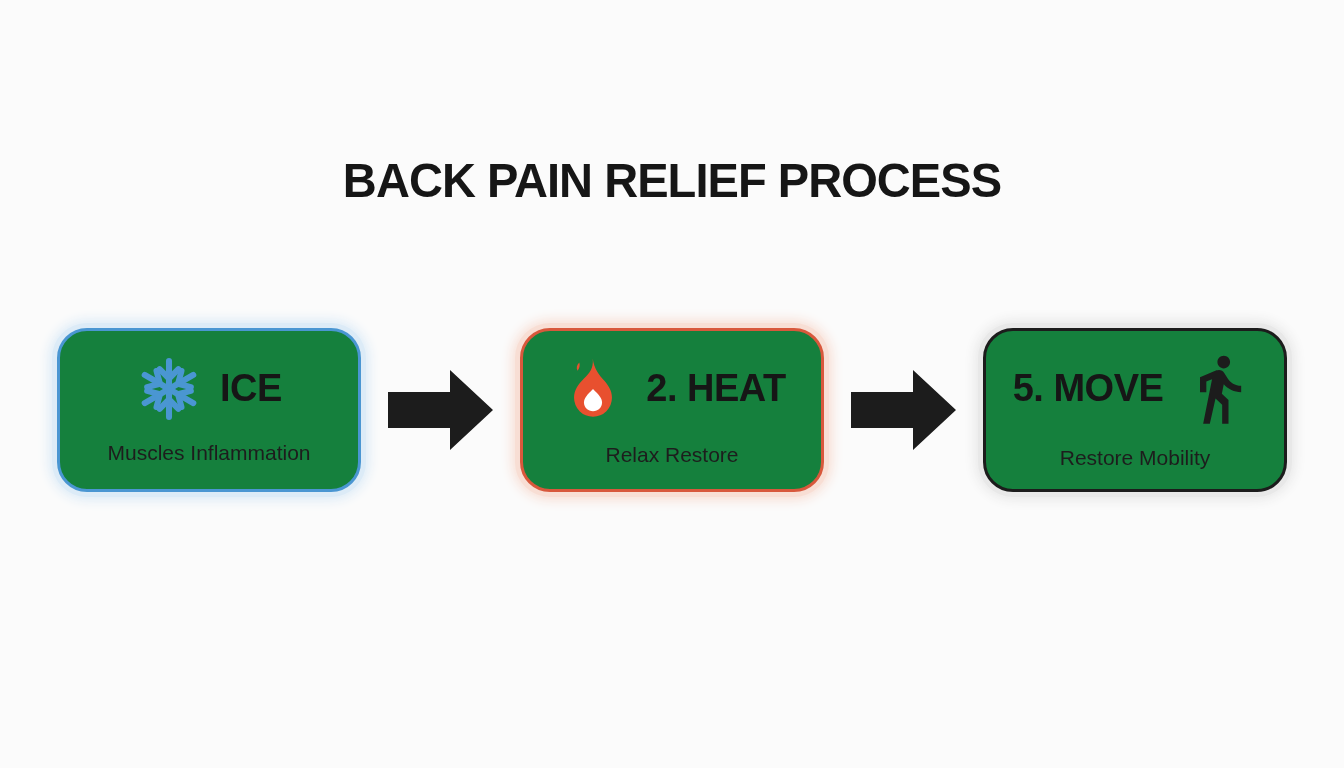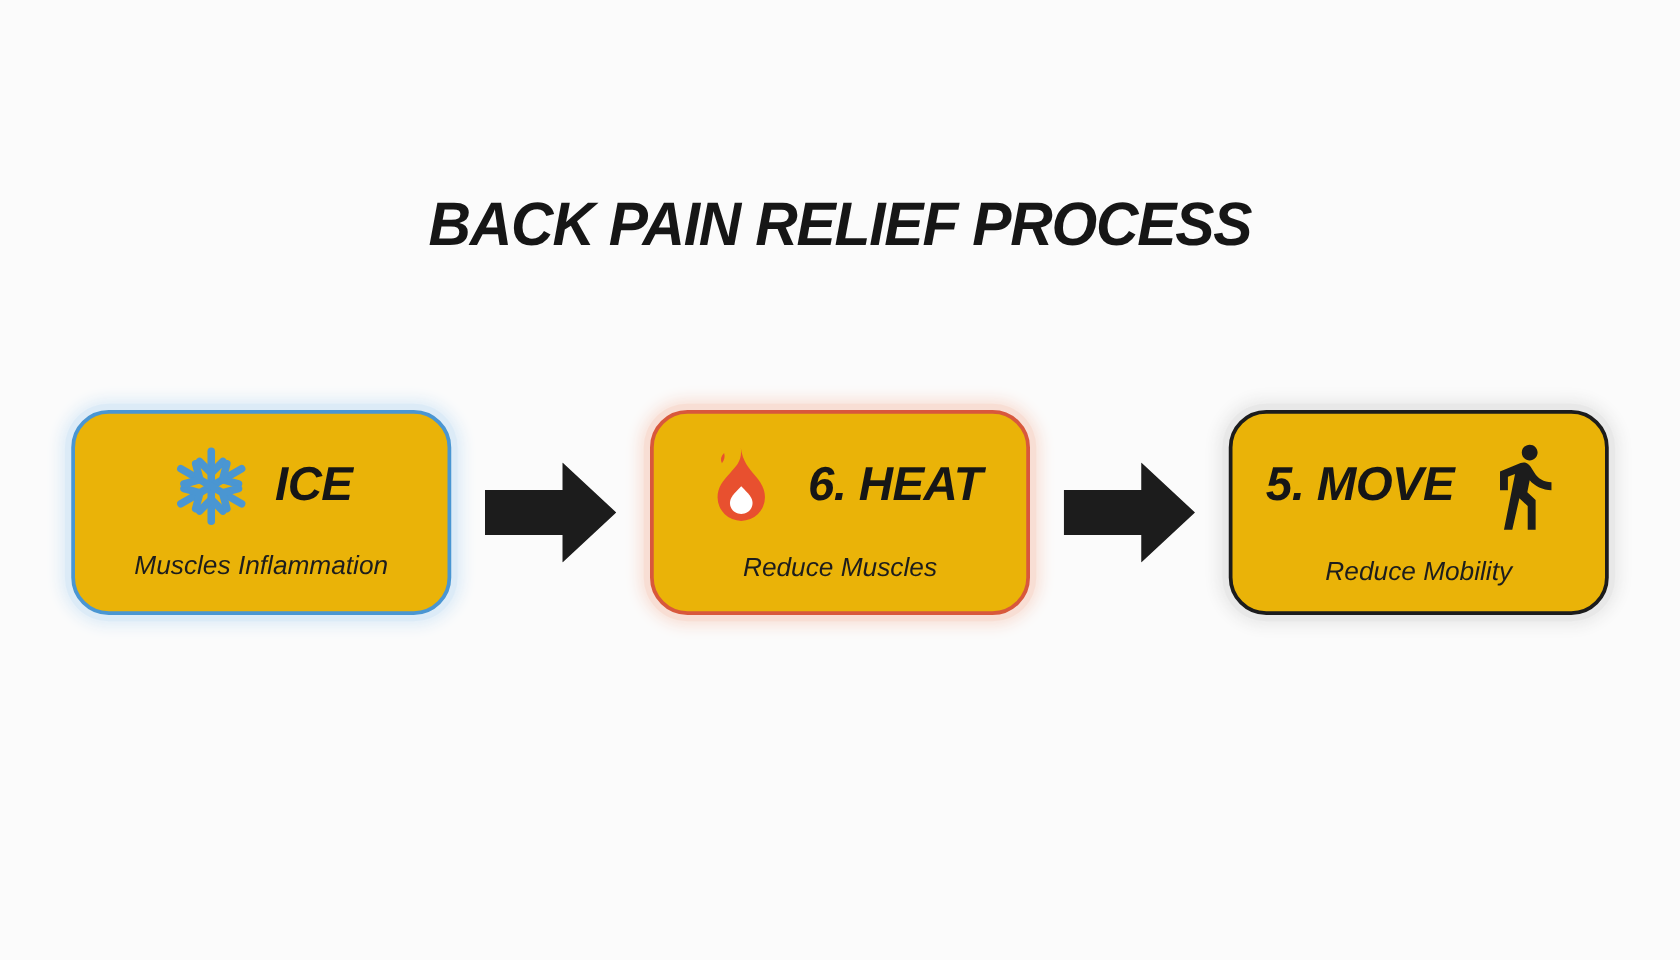--- a/index.html
+++ b/index.html
@@ -10,21 +10,20 @@
     width: 1344px;
     height: 768px;
     background: #fbfbfb;
     font-family: "Liberation Sans", sans-serif;
     overflow: hidden;
   }
   .canvas {
     width: 1344px;
     height: 768px;
     position: relative;
-    font-style: italic;
   }
   .title {
     margin: 0;
     padding-top: 152px;
     text-align: center;
     font-size: 49px;
     font-weight: 800;
     letter-spacing: -1px;
     color: #161616;
     transform: scaleX(0.96);
@@ -33,21 +32,21 @@
     margin-top: 120px;
     display: flex;
     align-items: center;
     justify-content: center;
     gap: 27px;
   }
   .step {
     width: 304px;
     height: 164px;
     box-sizing: border-box;
-    background: #eab308;
+    background: #15803d;
     border: 3.5px solid var(--accent, #333);
     border-radius: 30px;
     box-shadow: 0 0 0 5px var(--glow, #eee), 0 0 12px 8px var(--glow, #eee);
     display: flex;
     flex-direction: column;
     align-items: center;
     justify-content: center;
     gap: 19px;
   }
   .step-header {
@@ -115,37 +114,37 @@
 
     <div class="step" style="--accent: #d8583c; --glow: #f8ded4;">
       <div class="step-header">
         <span class="icon" style="color: rgb(232, 80, 47);">
           <svg width="70" height="70" viewBox="0 0 24 24">
             <path fill="currentColor" d="M11.9 1.5 C12.3 5 10.6 6.6 8.9 8.4 C7 10.4 5.5 12.3 5.5 15 A6.5 6.5 0 0 0 18.5 15 C18.5 12.6 17.3 10.9 15.9 9.2 C14 6.9 12.4 5.2 11.9 1.5 Z"></path>
             <path fill="currentColor" d="M7.3 2.9 C7.6 3.9 7.4 4.8 6.7 5.7 C6.2 4.8 6.4 3.8 7.3 2.9 Z"></path>
             <path fill="#ffffff" d="M12 19.6 C10.3 19.6 8.9 18.3 8.9 16.6 C8.9 15.2 9.9 14.1 12 12 C14.1 14.1 15.1 15.2 15.1 16.6 C15.1 18.3 13.7 19.6 12 19.6 Z"></path>
           </svg>
         </span>
-        <span class="step-label">6. HEAT</span>
+        <span class="step-label">2. HEAT</span>
       </div>
-      <div class="step-desc">Reduce Muscles</div>
+      <div class="step-desc">Relax Restore</div>
     </div>
 
     <span class="arrow" style="color: rgb(28, 28, 28);">
       <svg width="105" height="80" viewBox="0 0 105 80">
         <polygon points="0,22 62,22 62,0 105,40 62,80 62,58 0,58" fill="currentColor"></polygon>
       </svg>
     </span>
 
     <div class="step" style="--accent: #1c1c1c; --glow: #e8e8e8;">
       <div class="step-header">
         <span class="step-label">5. MOVE</span>
         <span class="icon" style="color: rgb(28, 28, 28);">
           <svg width="76" height="76" viewBox="0 0 24 24">
             <path fill="currentColor" d="M13.5 5.5c1.1 0 2-.9 2-2s-.9-2-2-2-2 .9-2 2 .9 2 2 2zM9.8 8.9 7 23h2.1l1.8-8 2.1 2v6h2v-7.5l-2.1-2 .6-3C14.8 12 16.8 13 19 13v-2c-1.9 0-3.5-1-4.3-2.4l-1-1.6c-.4-.6-1-1-1.7-1-.3 0-.5.1-.8.1L6 8.3V13h2V9.6l1.8-.7"></path>
           </svg>
         </span>
       </div>
-      <div class="step-desc">Reduce Mobility</div>
+      <div class="step-desc">Restore Mobility</div>
     </div>
 
   </div>
 </div>
 
 </body></html>

